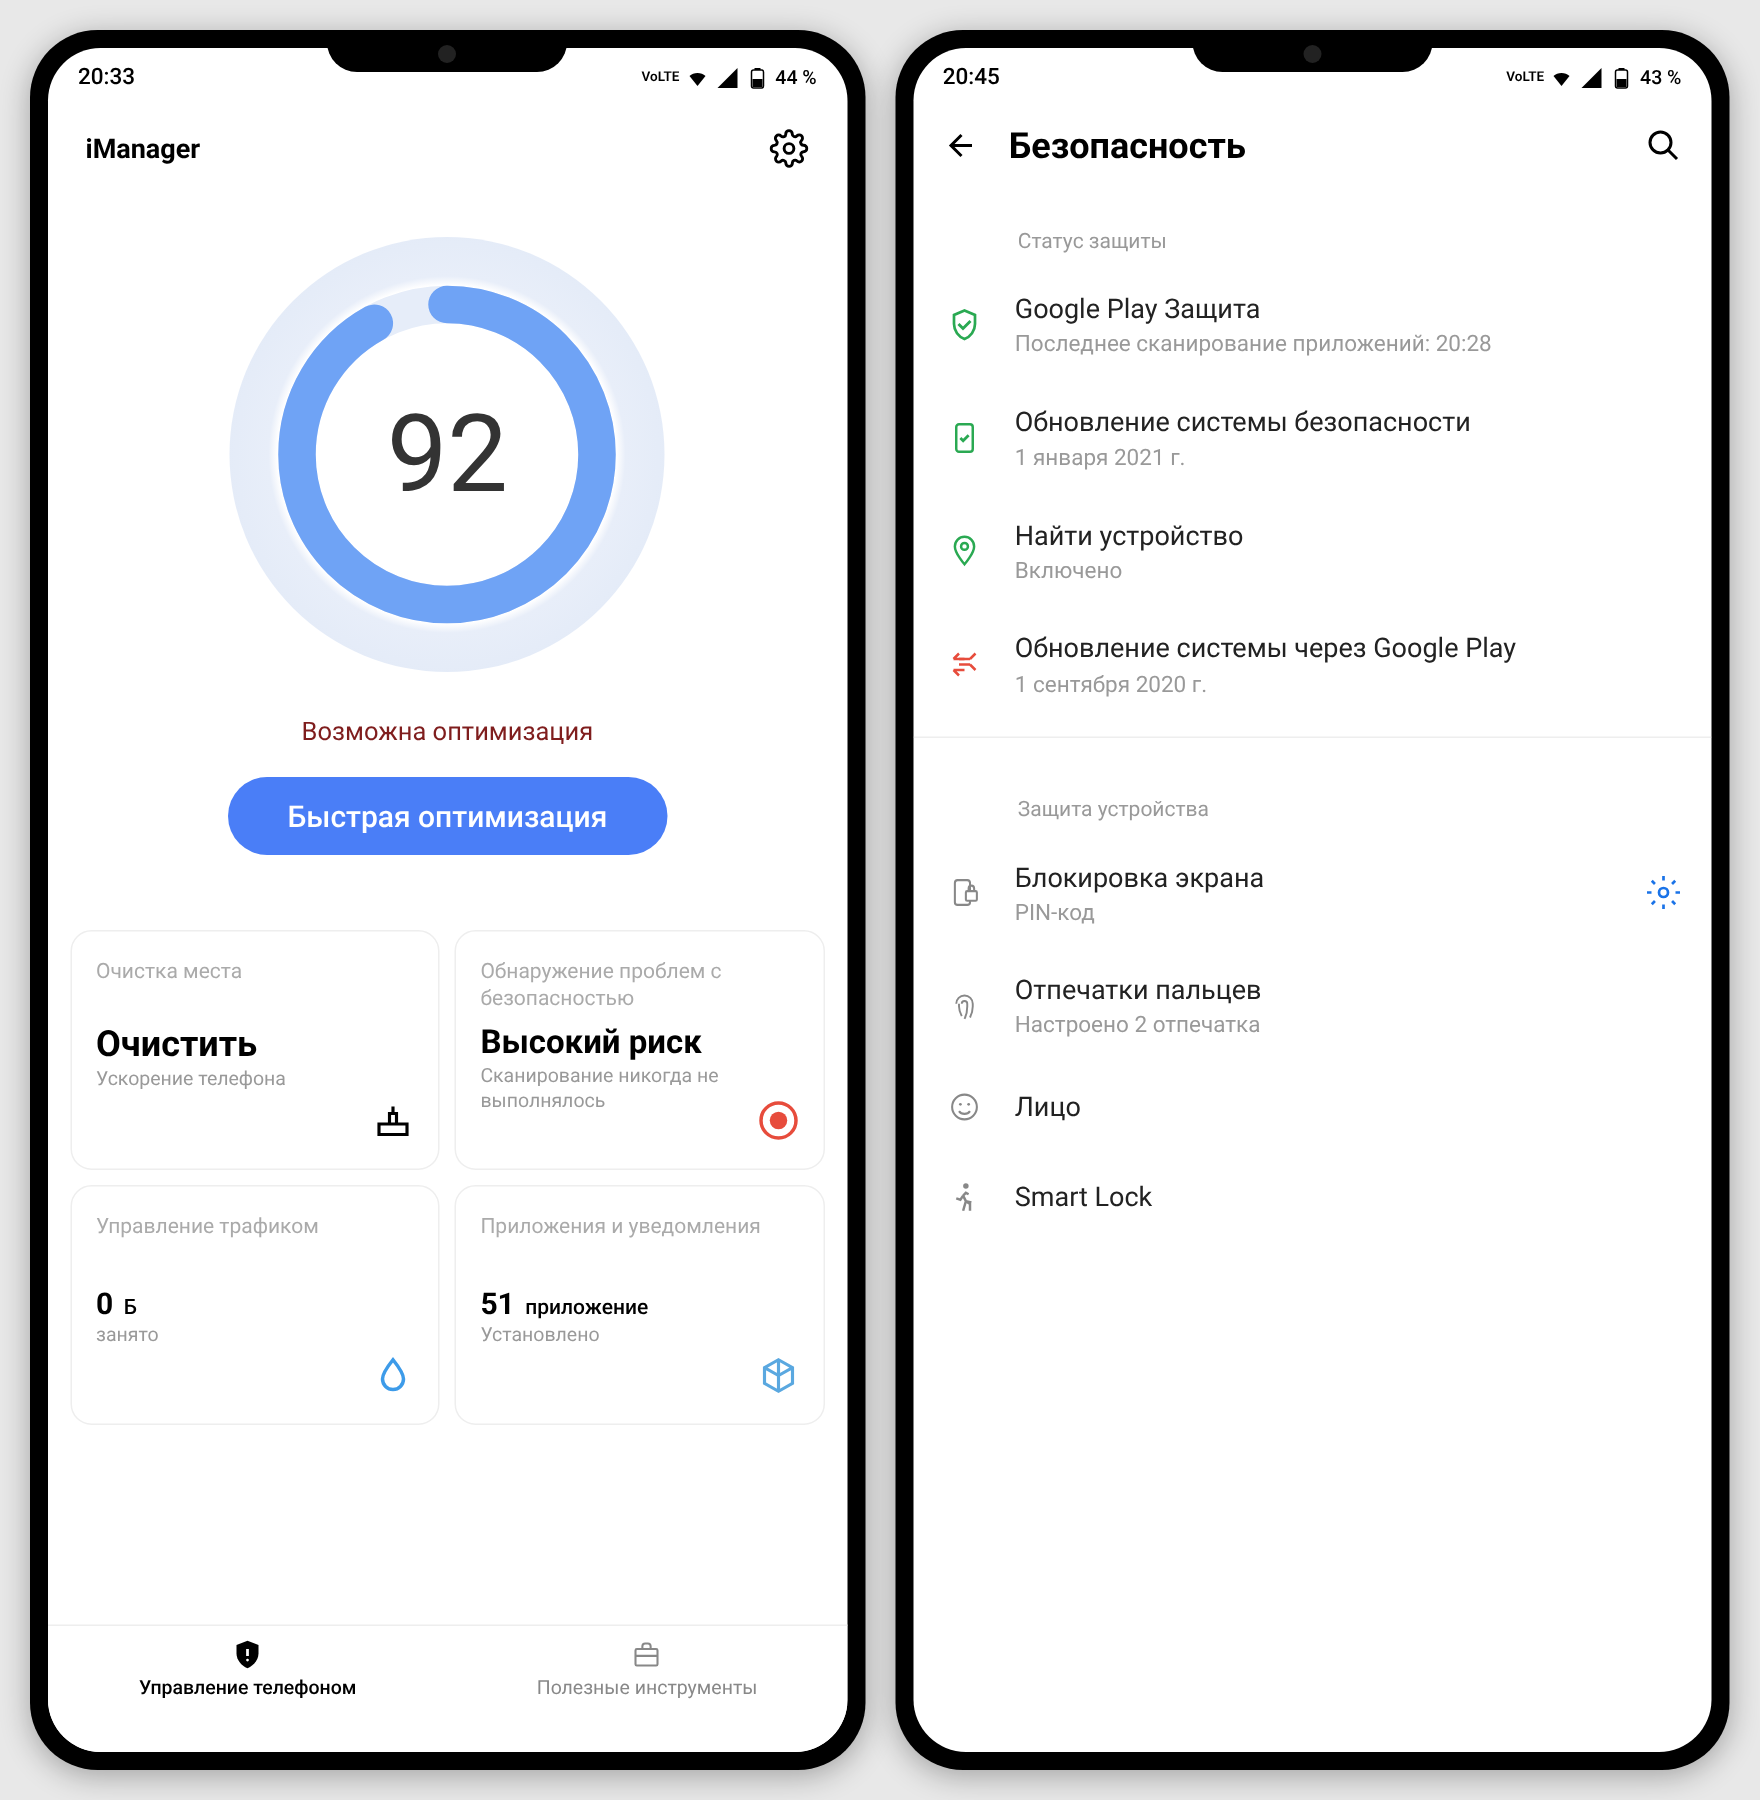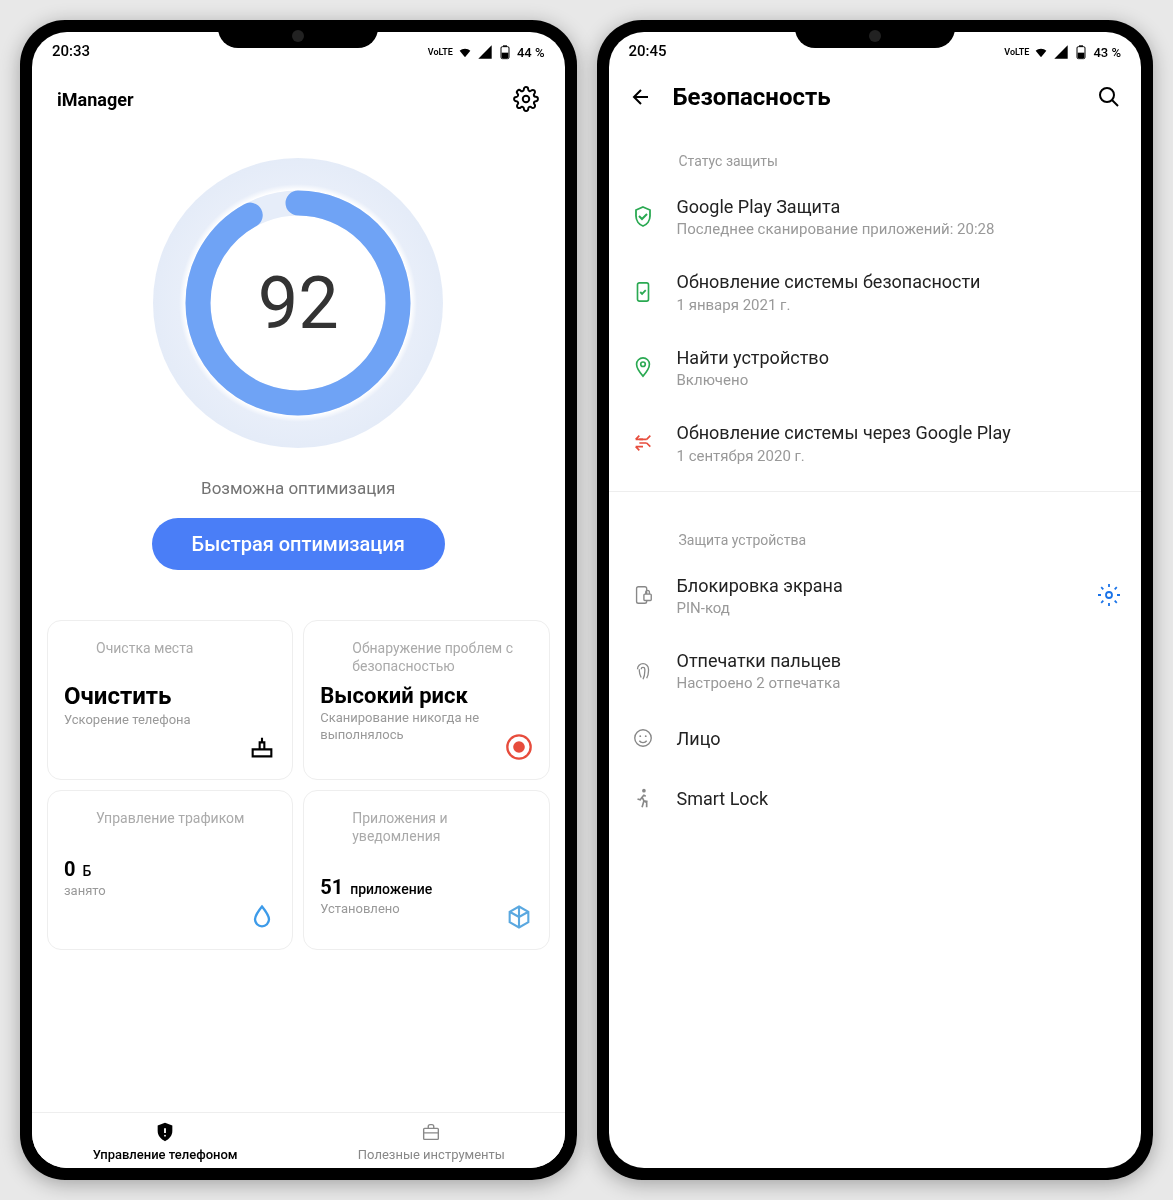--- a/index.html
+++ b/index.html
@@ -14,32 +14,32 @@
 
 
 .header { display: flex; justify-content: space-between; align-items: center; padding: 20px 25px 15px; }
 .app-title { font-size: 18px; font-weight: 700; }
 .gear-btn { width: 28px; height: 28px; display: flex; align-items: center; justify-content: center; cursor: pointer; }
 .score-section { text-align: center; padding: 30px 0 20px; }
 .ring-wrap { position: relative; width: 290px; height: 290px; margin: 0 auto; }
 .ring-bg { position: absolute; inset: 0; border-radius: 50%; background: radial-gradient(circle, #fff 55%, #e8eef9 58%, #dce6f5 100%); }
 .ring-svg { position: absolute; inset: 20px; width: 250px; height: 250px; transform: rotate(-90deg); }
 .score-num { position: absolute; top: 50%; left: 50%; transform: translate(-50%, -50%); font-size: 72px; font-weight: 400; color: #333; }
-.hint-text { color: #737373; font-size: 17px; margin-top: 30px; }
+.hint-text { color: #7f1d1d; font-size: 17px; margin-top: 30px; }
 .optimize-btn { background: #4a7ef7; color: #ffffff; border: none; padding: 14px 40px; border-radius: 30px; font-size: 20px; font-weight: 500; margin-top: 20px; cursor: pointer; }
 .cards-grid { display: grid; grid-template-columns: 1fr 1fr; gap: 10px; padding: 30px 15px 0; }
 .card { background: #fff; border: 1px solid #eee; border-radius: 14px; padding: 18px 16px; min-height: 160px; position: relative; }
-.card-label { color: #aaa; font-size: 14px; line-height: 1.3; margin-left: 32px; }
+.card-label { color: #aaa; font-size: 14px; line-height: 1.3; }
 .card-title { font-size: 24px; font-weight: 700; margin-top: 25px; }
 .card-title.risk { font-size: 22px; margin-top: 8px; }
 .card-sub { color: #999; font-size: 13px; margin-top: 2px; line-height: 1.3; }
 .card-icon { position: absolute; right: 16px; bottom: 18px; width: 28px; height: 28px; }
 .card-val { font-size: 20px; font-weight: 700; margin-top: 30px; }
 .card-val .unit { font-size: 14px; font-weight: 500; margin-left: 2px; }
-.bottom-nav { position: absolute; bottom: 0; left: 0; right: 0; display: flex; background: #fff; border-top: 1px solid #eee; padding: 8px 0 6px; }
+.bottom-nav { position: absolute; bottom: 0; left: 0; right: 0; display: flex; background: #fff; border-top: 1px solid #eee; padding: 8px 0 35px; }
 .nav-item { flex: 1; text-align: center; font-size: 13px; color: #888; }
 .nav-item.active { color: #000; font-weight: 500; }
 .nav-item svg { display: block; margin: 0 auto 4px; width: 22px; height: 22px; }
 
 
 .header2 { display: flex; align-items: center; padding: 18px 20px 12px; gap: 20px; }
 .back-btn { width: 24px; height: 24px; cursor: pointer; }
 .page-title { font-size: 24px; font-weight: 700; flex: 1; }
 .search-btn { width: 24px; height: 24px; cursor: pointer; }
 .section-label { color: #999; font-size: 14px; padding: 30px 25px 10px 70px; }

